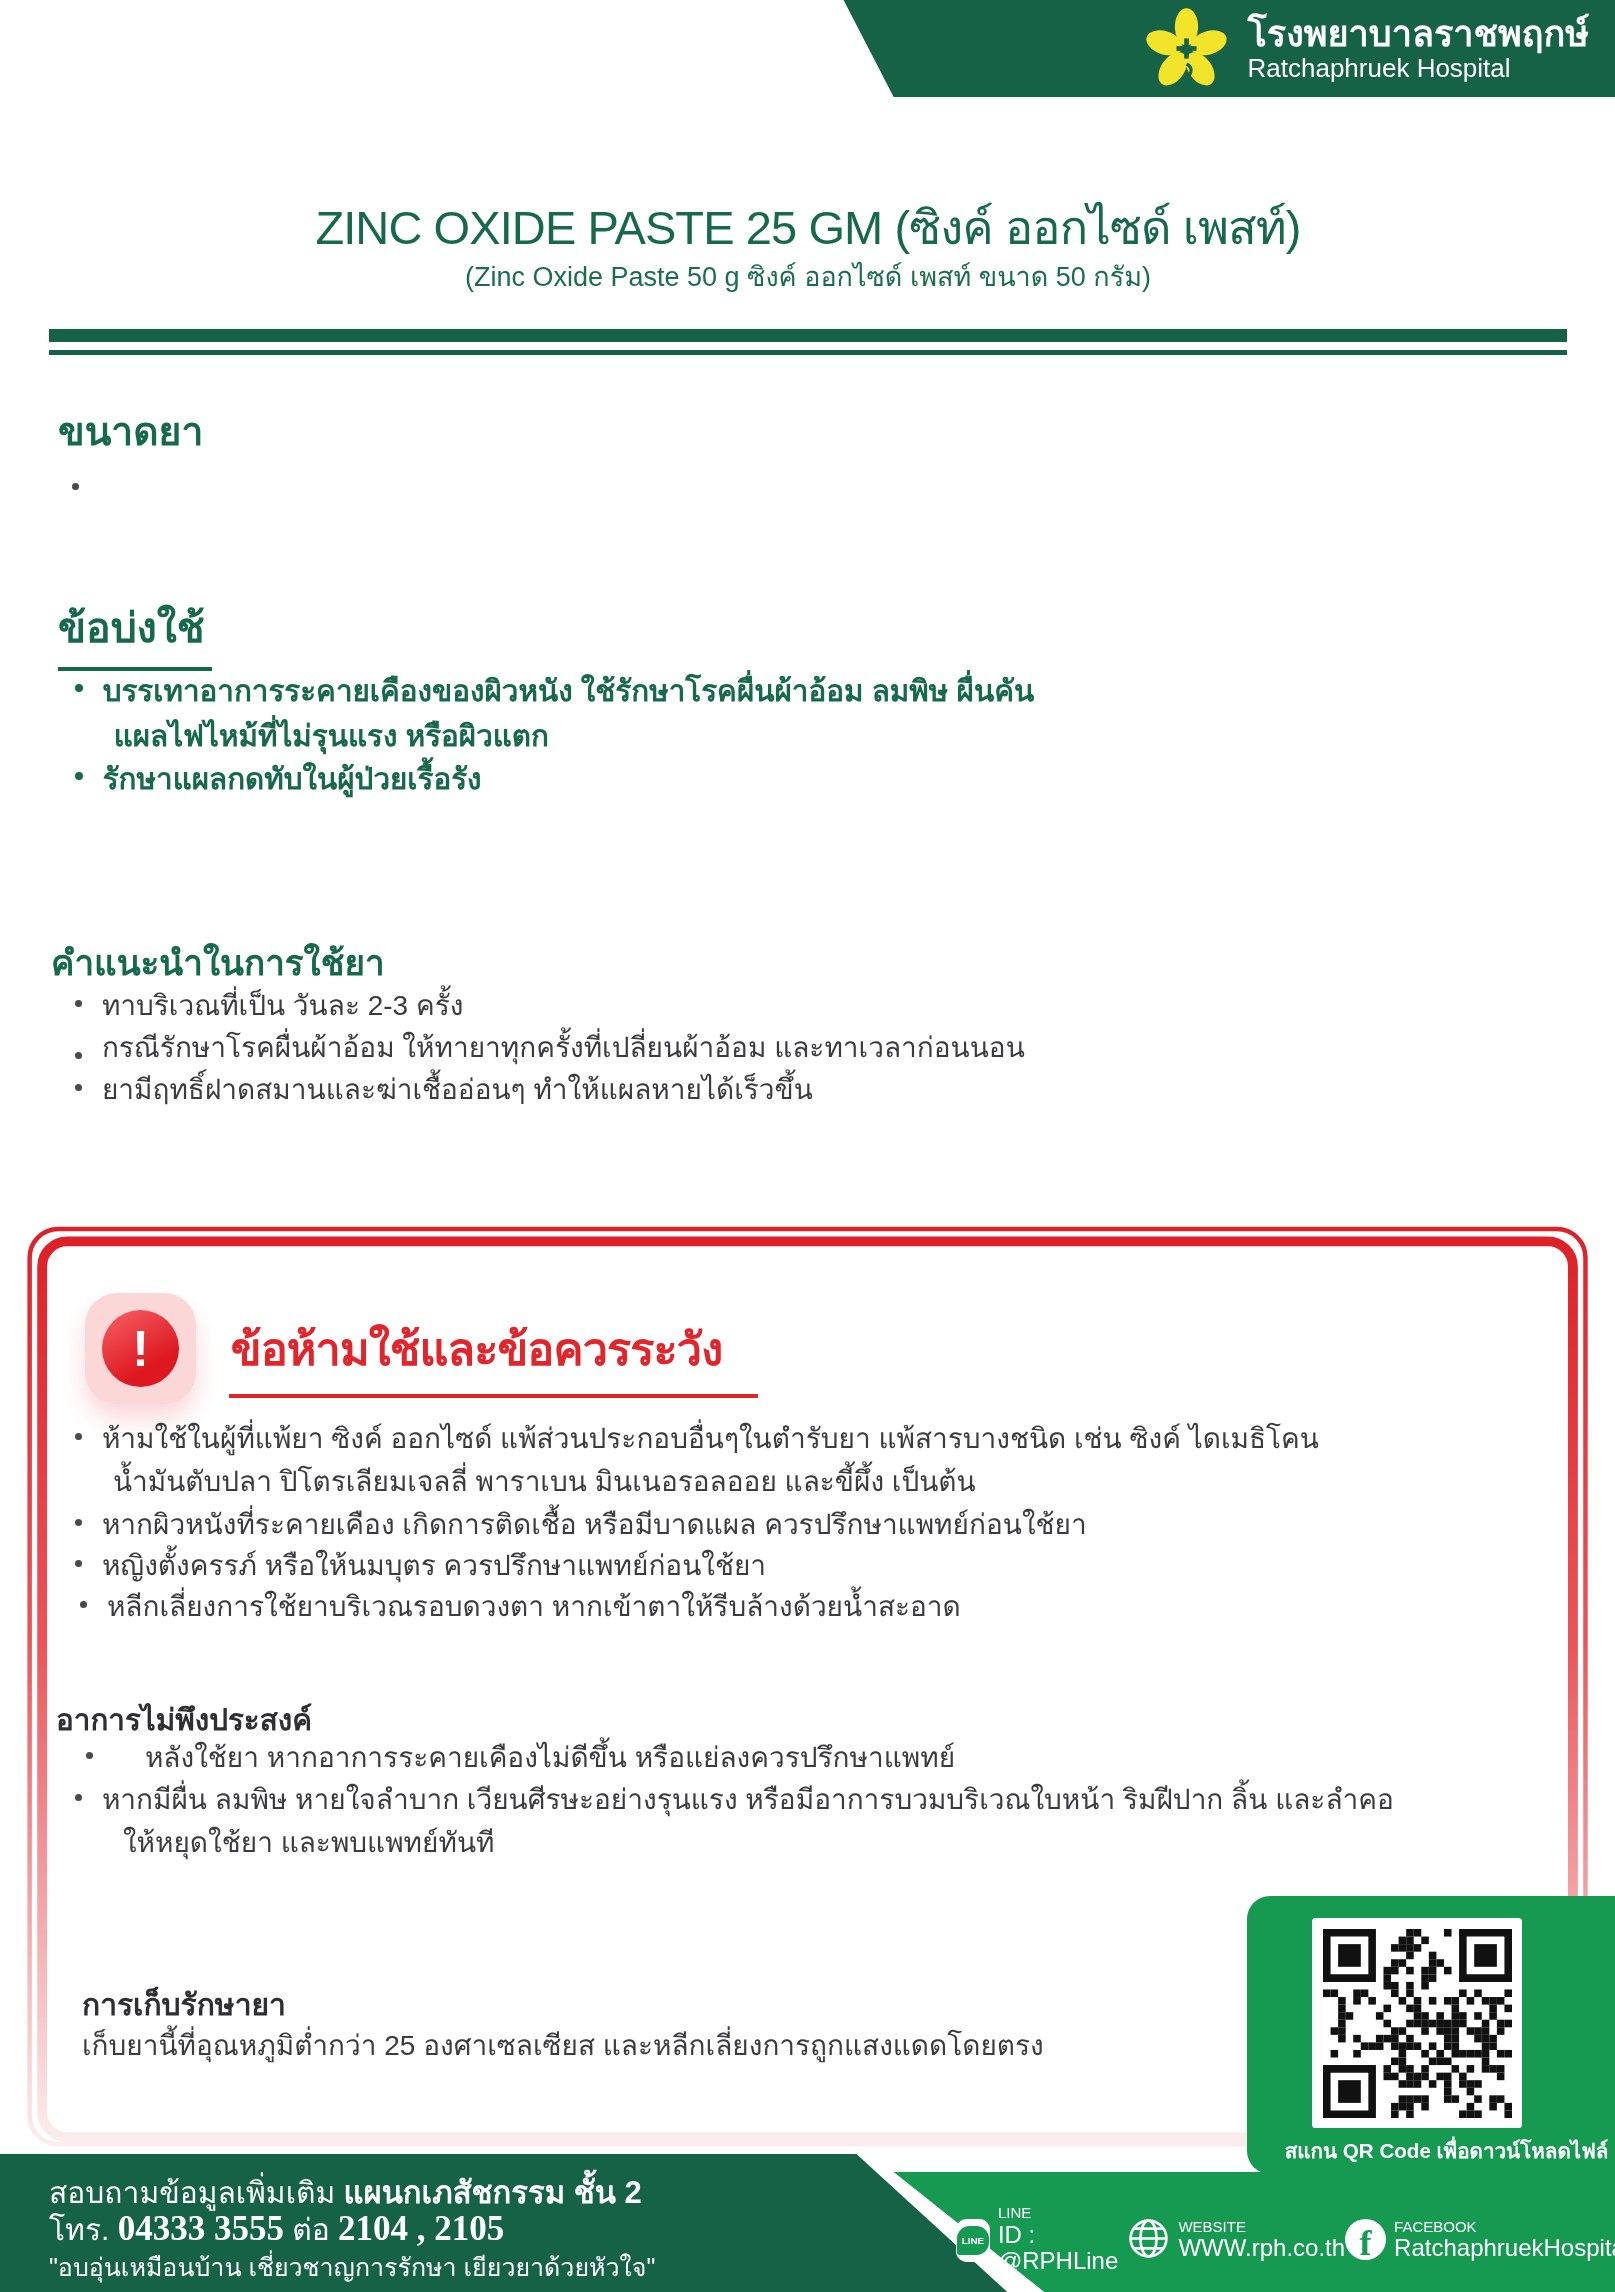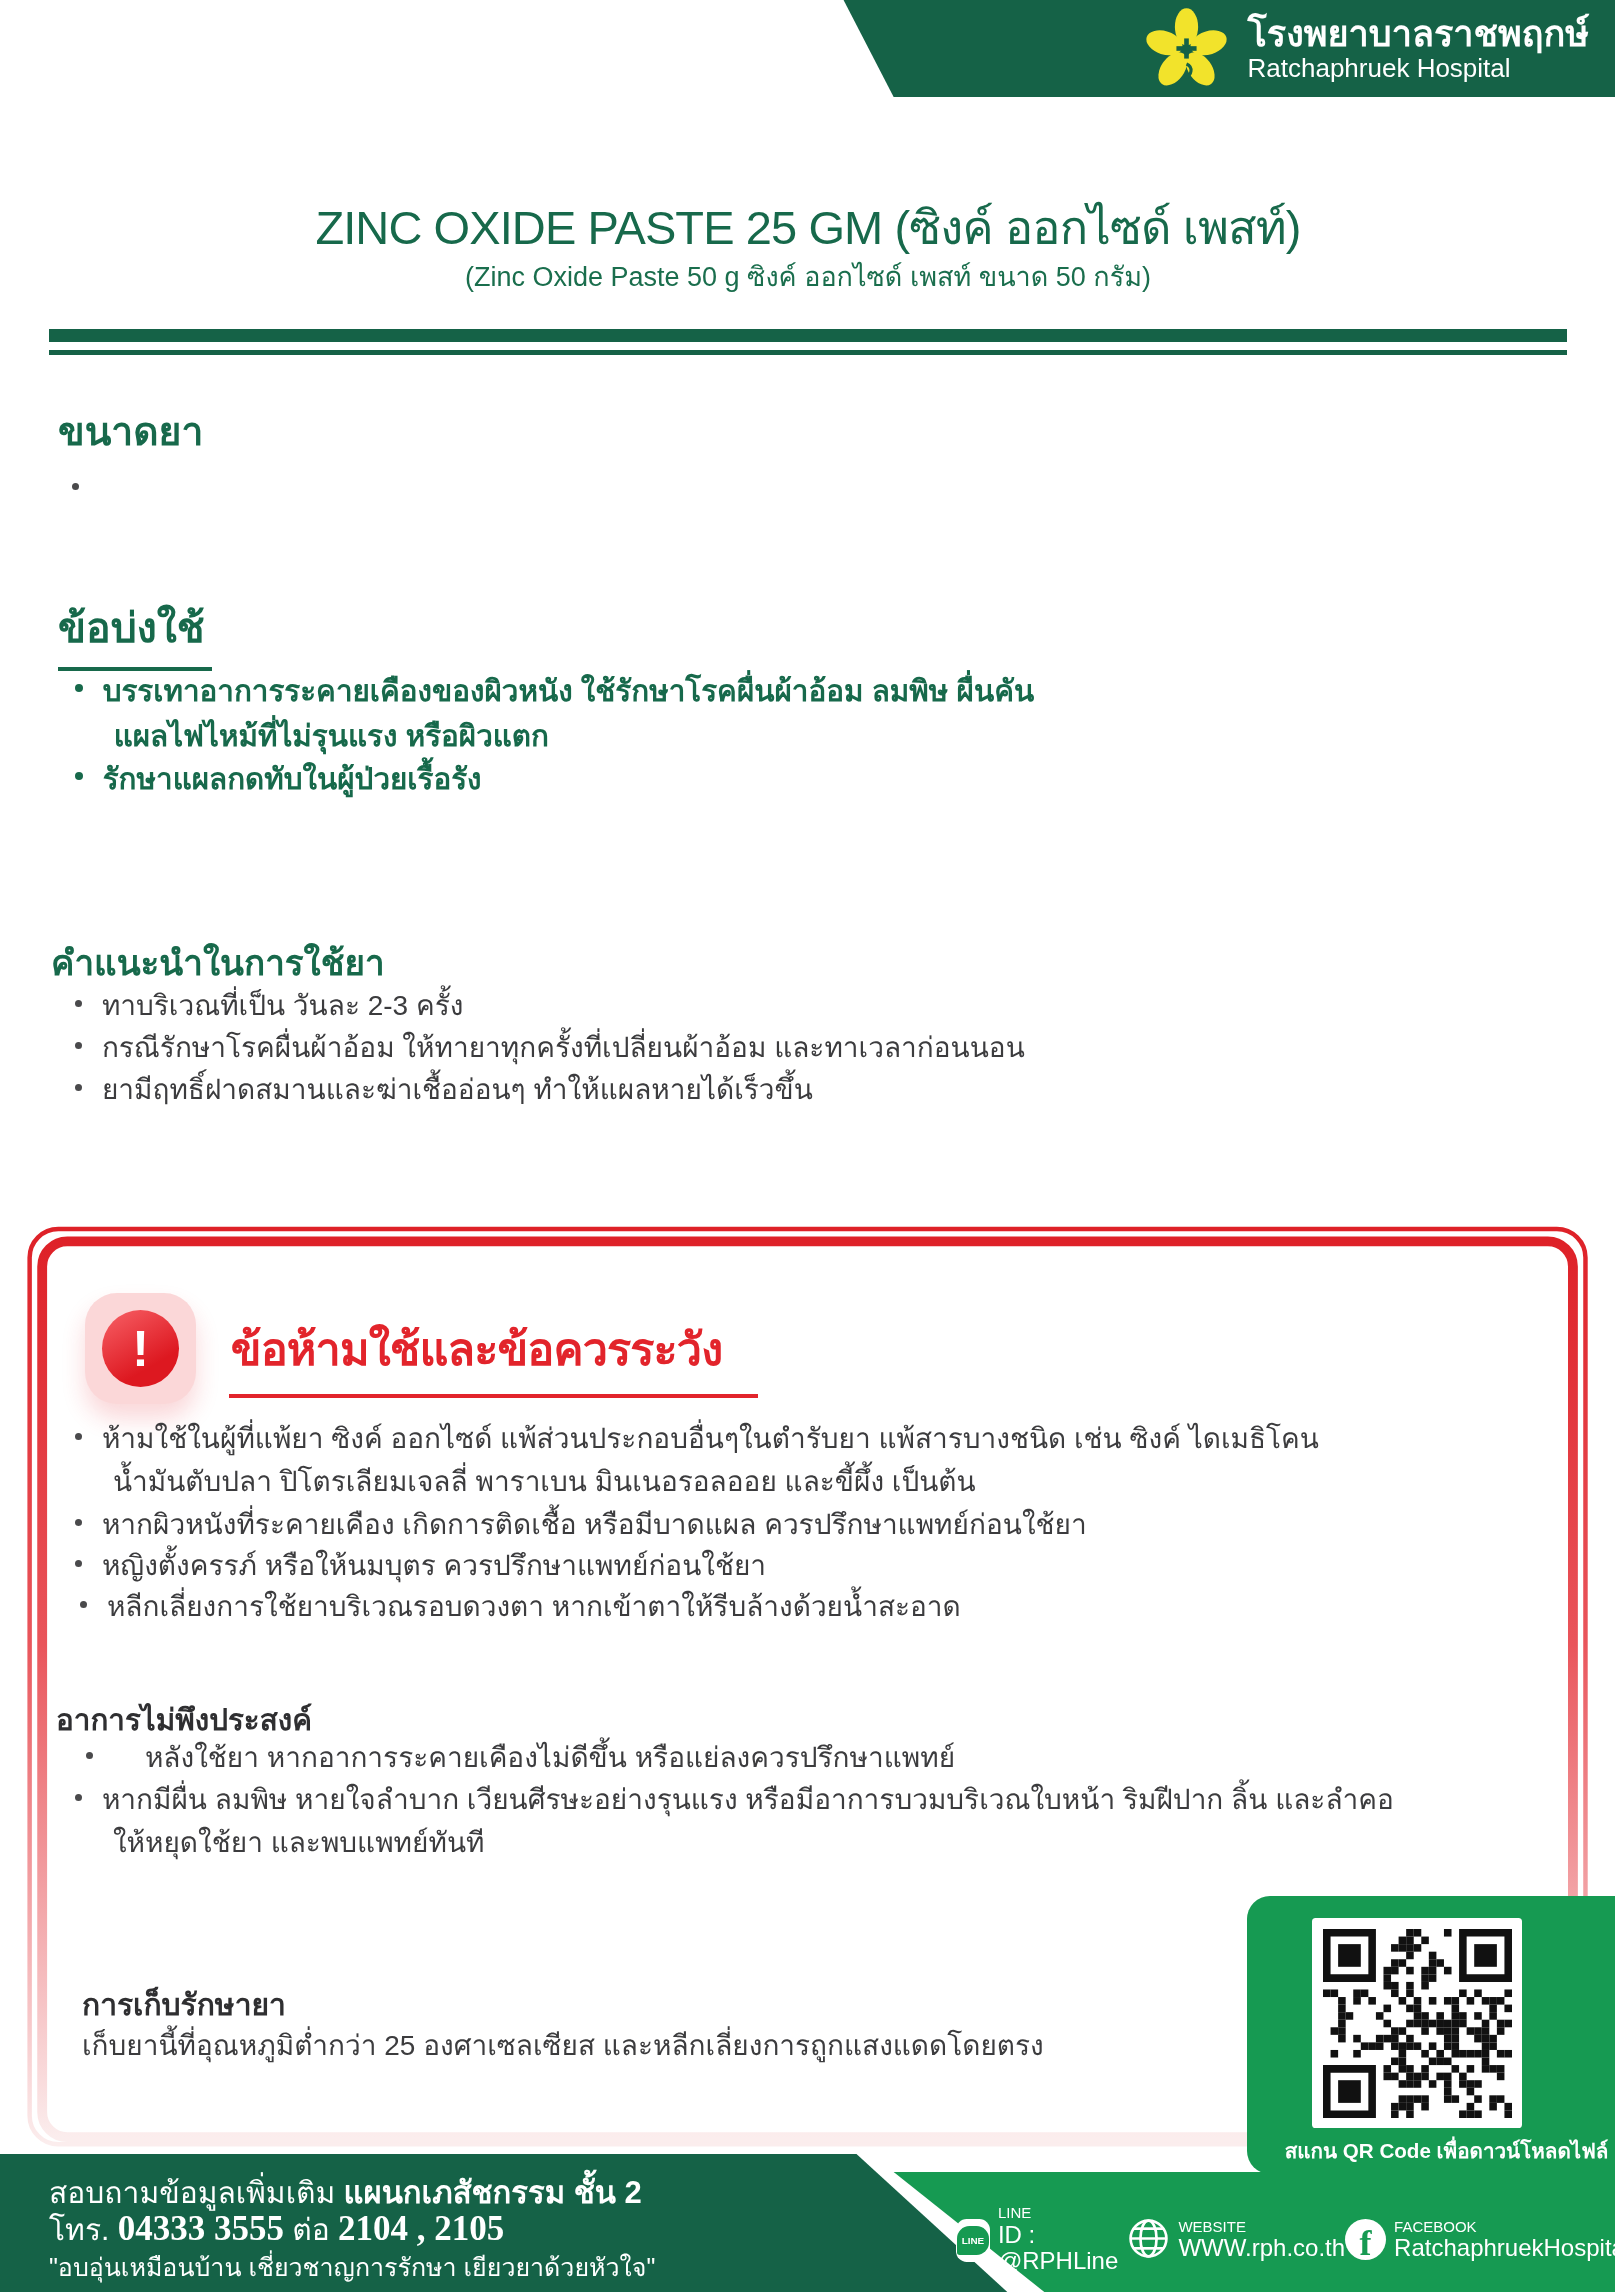--- a/index.html
+++ b/index.html
@@ -130,21 +130,21 @@
   <div class="li green" style="left:75px;top:758px;">
       <span class="dot"></span>
       <span>รักษาแผลกดทับในผู้ป่วยเรื้อรัง</span>
     </div>
 
   <div class="h-green" style="left:51px;top:935px;font-size:35px;">คำแนะนำในการใช้ยา</div>
   <div class="li" style="left:75px;top:986px;">
       <span class="dot"></span>
       <span>ทาบริเวณที่เป็น วันละ 2-3 ครั้ง</span>
     </div>
-  <div class="li" style="left:75px;top:1028px;">
+  <div class="li" style="left:75px;top:1028px;align-items:center;">
       <span class="dot"></span>
       <span>กรณีรักษาโรคผื่นผ้าอ้อม ให้ทายาทุกครั้งที่เปลี่ยนผ้าอ้อม และทาเวลาก่อนนอน</span>
     </div>
   <div class="li" style="left:75px;top:1070px;">
       <span class="dot"></span>
       <span>ยามีฤทธิ์ฝาดสมานและฆ่าเชื้ออ่อนๆ ทำให้แผลหายได้เร็วขึ้น</span>
     </div>
 
   <svg class="warn-border" width="1616" height="2293" viewBox="0 0 1804 2560">
     <defs>
@@ -186,21 +186,21 @@
 
   <div class="h-dark" style="left:56px;top:1696px;">อาการไม่พึงประสงค์</div>
   <div class="li" style="left:86px;top:1738px;gap:32px;">
       <span class="dot"></span>
       <span>หลังใช้ยา หากอาการระคายเคืองไม่ดีขึ้น หรือแย่ลงควรปรึกษาแพทย์</span>
     </div>
   <div class="li" style="left:75px;top:1780px;">
       <span class="dot"></span>
       <span>หากมีผื่น ลมพิษ หายใจลำบาก เวียนศีรษะอย่างรุนแรง หรือมีอาการบวมบริเวณใบหน้า ริมฝีปาก ลิ้น และลำคอ</span>
     </div>
-  <div class="li nodot" style="left:86px;top:1823px;">
+  <div class="li nodot" style="left:96px;top:1823px;">
       <span class="dot"></span>
       <span>ให้หยุดใช้ยา และพบแพทย์ทันที</span>
     </div>
 
   <div class="h-dark" style="left:82px;top:1981px;font-size:30px;">การเก็บรักษายา</div>
   <div class="li nodot" style="left:82px;top:2026px;">
       <span>เก็บยานี้ที่อุณหภูมิต่ำกว่า 25 องศาเซลเซียส และหลีกเลี่ยงการถูกแสงแดดโดยตรง</span>
     </div>
 
   <div class="qr-card">

